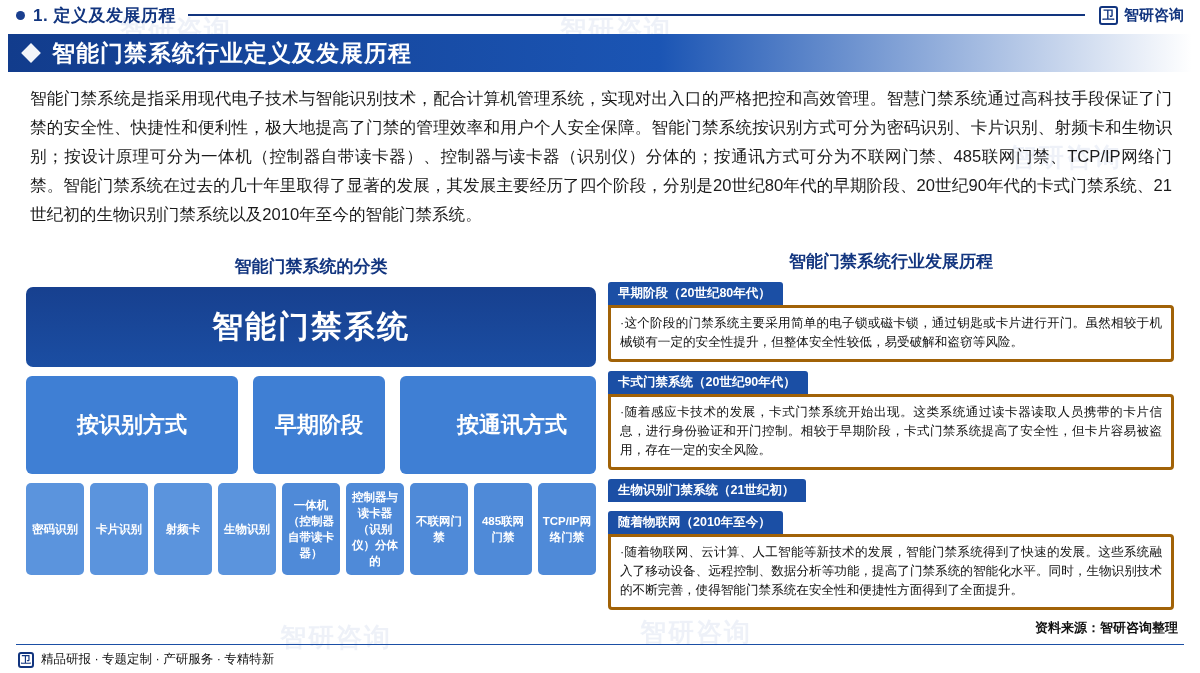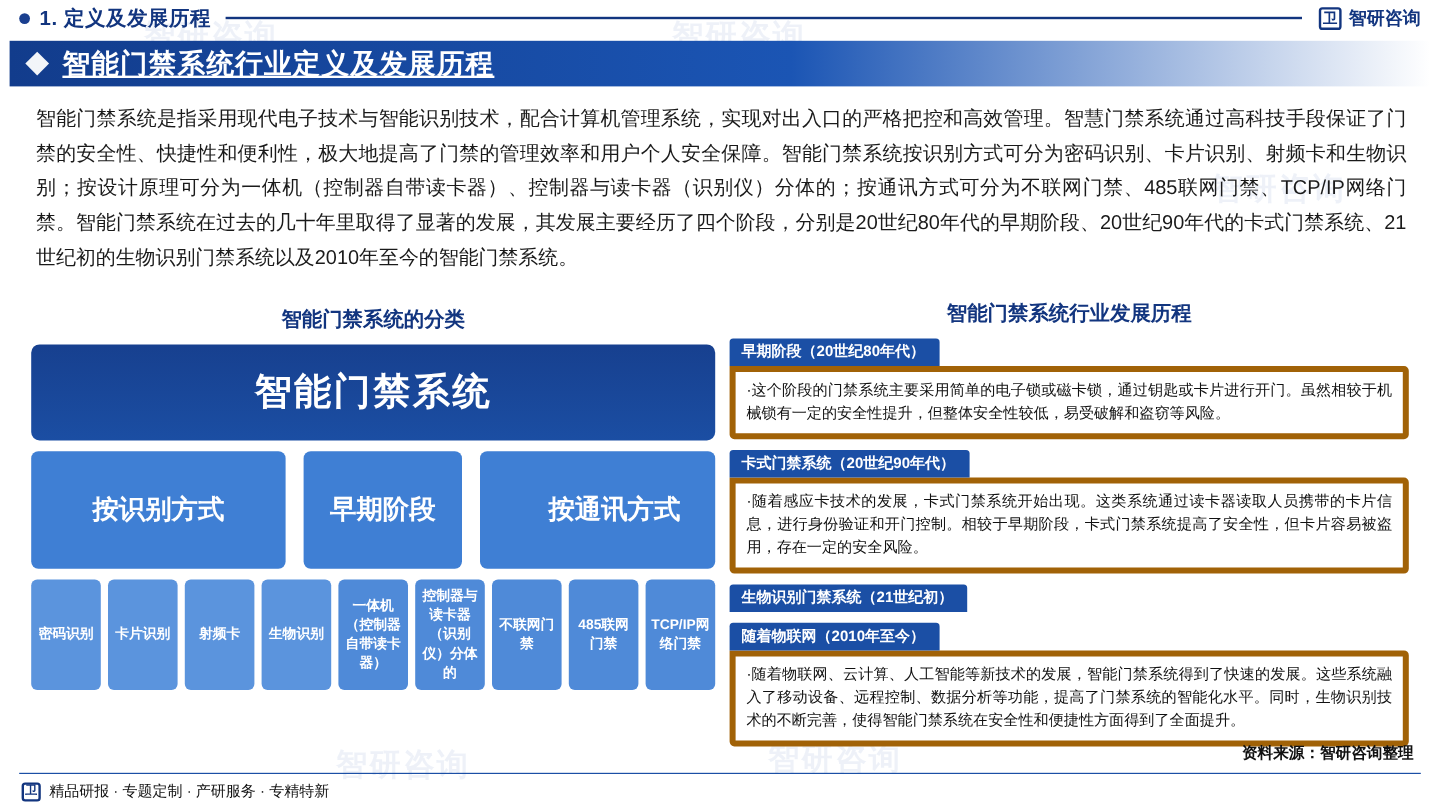--- a/index.html
+++ b/index.html
@@ -39,21 +39,21 @@
   .headerband {
     position: absolute; top: 34px; left: 8px; width: 1184px; height: 38px;
     background: linear-gradient(90deg, #123c8c 0%, #1b55b4 55%, #ffffff 100%);
     display: flex; align-items: center;
   }
   .headerband .diamond {
     width: 14px; height: 14px; background: #ffffff; transform: rotate(45deg);
     margin-left: 16px; margin-right: 14px; opacity: .95;
   }
   .headerband .htitle {
-    color: #fff; font-size: 23px; font-weight: bold; letter-spacing: 1px; text-decoration: underline;
+    color: #fff; font-size: 23px; font-weight: bold; letter-spacing: 1px;
   }
 
   
   .para {
     position: absolute; top: 84px; left: 30px; width: 1142px;
     font-size: 16.6px; line-height: 29px; color: #1a1a1a;
     text-align: justify; text-justify: inter-ideograph;
   }
 
   
@@ -95,21 +95,21 @@
     text-align: center; font-size: 17px; font-weight: bold; color: #12357f;
     margin-bottom: 9px;
   }
   .stage { margin-bottom: 9px; }
   .stage-head {
     display: inline-block; background: #1b4fa5; color: #fff;
     font-size: 12.5px; font-weight: bold; padding: 3px 12px 3px 10px;
     border-radius: 3px 3px 0 0;
   }
   .stage-body {
-    border: 5px solid #a16207; border-radius: 0 4px 4px 4px;
+    border: 3px solid #a16207; border-radius: 0 4px 4px 4px;
     background: #fff; padding: 6px 9px 7px 9px;
     font-size: 12.6px; line-height: 19px; color: #111;
     text-align: justify;
   }
   .stage-body .dot { color: #111; }
 
   
   .srcline {
     position: absolute; right: 22px; bottom: 36px;
     font-size: 13px; color: #111; font-weight: bold;

